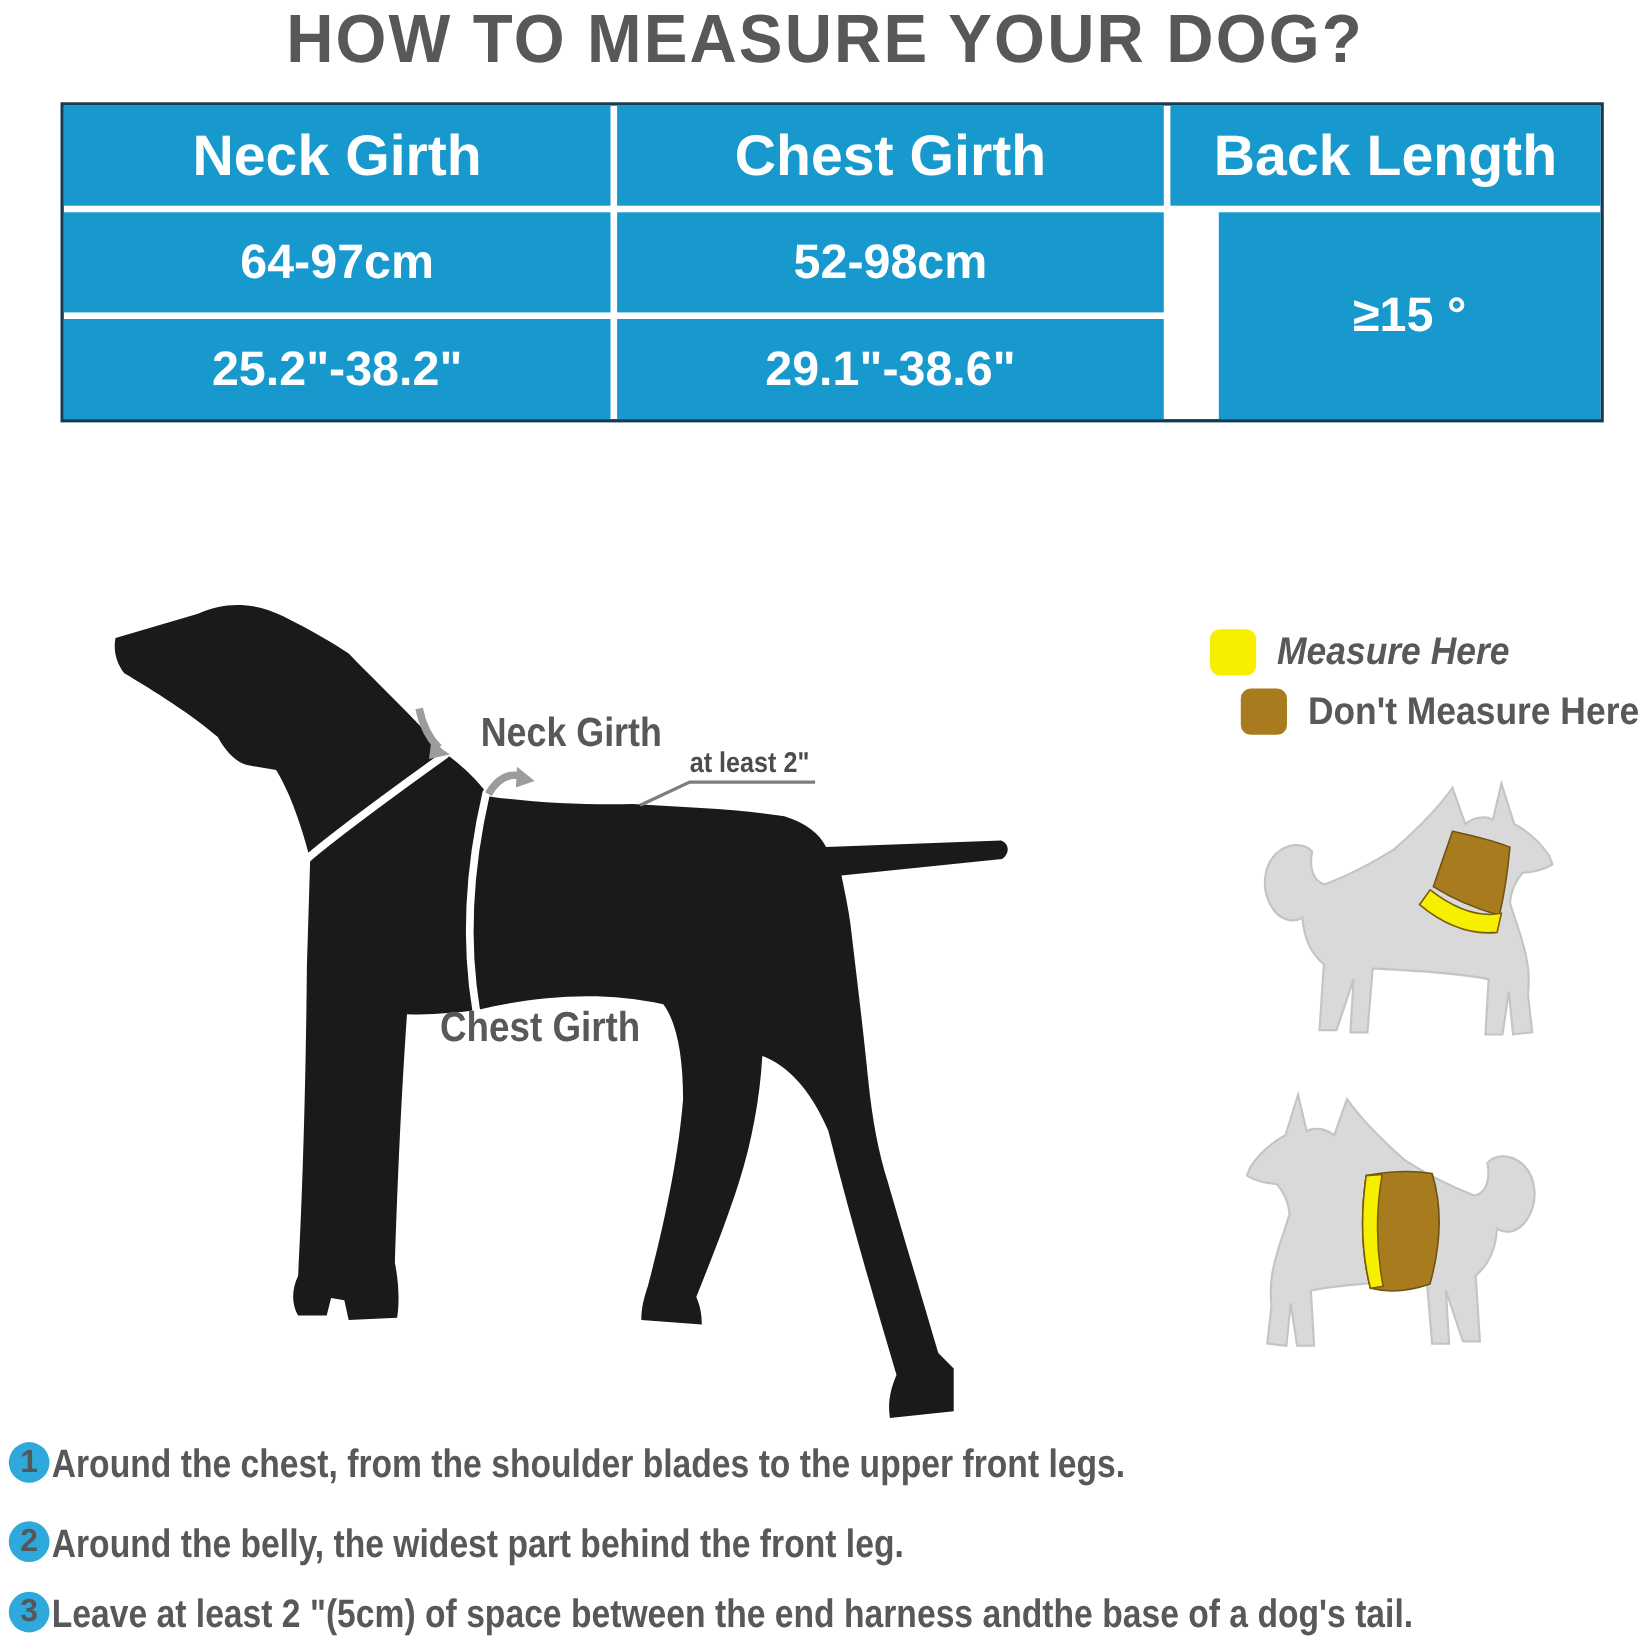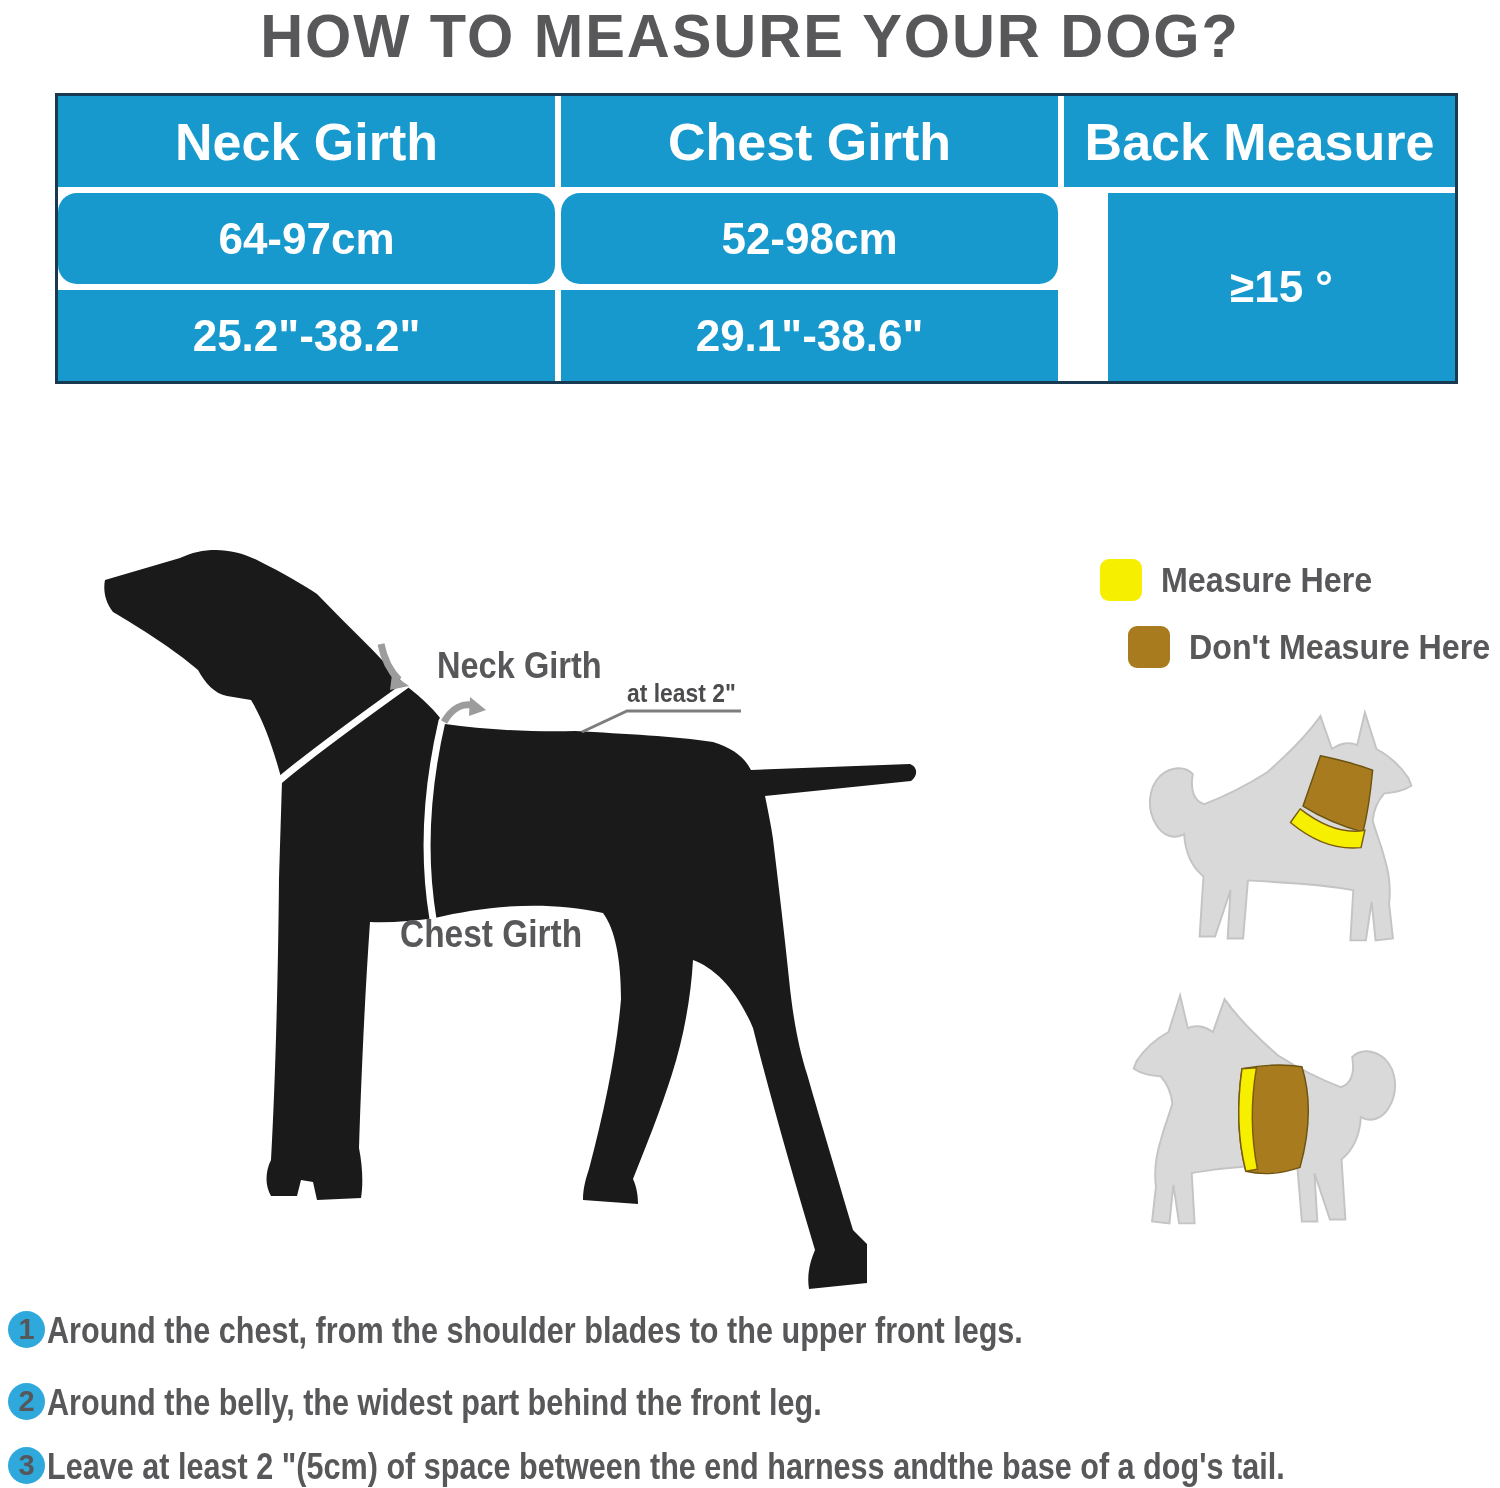--- a/index.html
+++ b/index.html
@@ -15,33 +15,33 @@
   
   .size-table{left:55px;top:93px;display:grid;
               grid-template-columns:497px 497px 391px;
               grid-template-rows:91px 91px 91px;gap:6px;
               border:3px solid #173A52;background:#ffffff;}
   .cell{background:#1899CE;color:#ffffff;font-weight:bold;
         display:flex;align-items:center;justify-content:center;white-space:nowrap;}
   .cell.th{font-size:52px;}
   .cell.td{font-size:44px;}
   .c1{grid-column:1;} .c2{grid-column:2;} .c3{grid-column:3;}
-  .r1{grid-row:1;} .r2{grid-row:2;border-radius:19px;} .r3{grid-row:3;}
+  .r1{grid-row:1;} .r2{grid-row:2;} .r3{grid-row:3;}
   .rowspan{grid-row:2/4;margin-left:44px;}
 
   
   .lbl{color:#58585A;font-weight:bold;white-space:nowrap;
        transform:scaleX(.88);transform-origin:left top;}
   .lbl-neck{left:437px;top:645px;font-size:37px;}
   .lbl-chest{left:400px;top:913px;font-size:38px;}
   .lbl-clearance{left:627px;top:678px;font-size:26px;color:#4C4C4E;}
 
   
   .legend-row{display:flex;align-items:center;}
-  .legend-1{left:1100px;top:559px;}
+  .legend-1{left:1100px;top:572px;font-style:italic;}
   .legend-2{left:1100px;top:626px;padding-left:28px;}
   .swatch{width:42px;height:42px;border-radius:9px;flex:none;}
   .swatch.yellow{background:#F7EF00;}
   .swatch.brown{background:#A87C1E;}
   .legend-label{margin-left:19px;font-size:35px;font-weight:bold;color:#58585A;
                 white-space:nowrap;transform:scaleX(.92);transform-origin:left center;}
 
   
   .instr{display:flex;align-items:flex-start;left:8px;}
   .instr-1{top:1311px;} .instr-2{top:1383px;} .instr-3{top:1447px;}
@@ -54,21 +54,21 @@
   svg{display:block;}
 </style>
 </head>
 <body>
 
 <div class="abs title">HOW TO MEASURE YOUR DOG?</div>
 
 <div class="abs size-table">
   <div class="cell th c1 r1">Neck Girth</div>
   <div class="cell th c2 r1">Chest Girth</div>
-  <div class="cell th c3 r1">Back Measure</div>
+  <div class="cell th c3 r1">Back Length</div>
   <div class="cell td c1 r2">64-97cm</div>
   <div class="cell td c2 r2">52-98cm</div>
   <div class="cell td c3 rowspan">≥15 °</div>
   <div class="cell td c1 r3">25.2"-38.2"</div>
   <div class="cell td c2 r3">29.1"-38.6"</div>
 </div>
 
 <svg class="abs" style="left:65px;top:528px;" width="905" height="765" viewBox="0 0 905 765">
 
   <path fill="#1A1A1A" d="

